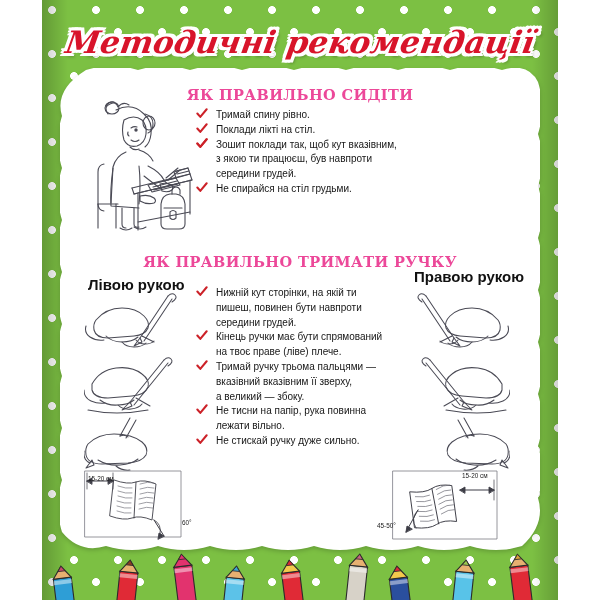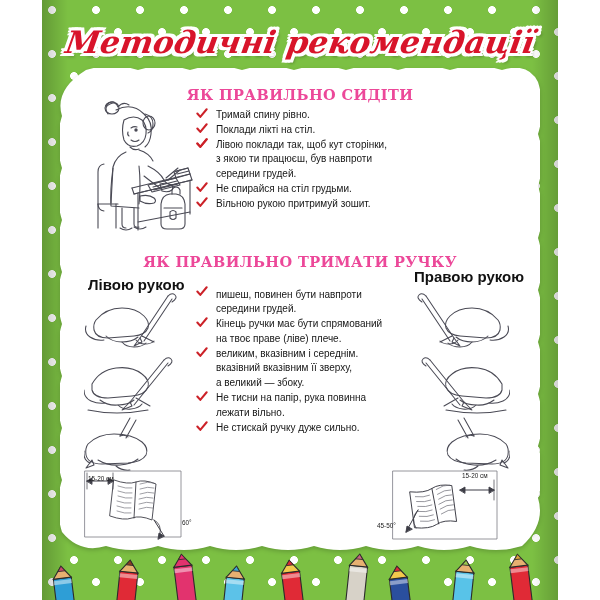--- a/index.html
+++ b/index.html
@@ -264,33 +264,28 @@
         </span><span>Поклади лікті на стіл.</span></div>
       <div class="li"><span class="tick">
           <svg viewBox="0 0 14 13" width="12" height="11" fill="none" stroke="currentColor" stroke-width="2.4" stroke-linecap="round" stroke-linejoin="round">
             <path d="M1.5 6.5 L5 10.5 L12.5 1.5"></path>
           </svg>
         </span></div>
       <div class="li"><span class="tick">
           <svg viewBox="0 0 14 13" width="12" height="11" fill="none" stroke="currentColor" stroke-width="2.4" stroke-linecap="round" stroke-linejoin="round">
             <path d="M1.5 6.5 L5 10.5 L12.5 1.5"></path>
           </svg>
-        </span><span>Лівою поклади так, щоб кут сторінки,</span></div>
+        </span><span>Зошит поклади так, щоб кут вказівним,</span></div>
       <div class="li cont"><span>з якою ти працюєш, був навпроти</span></div>
       <div class="li cont"><span>середини грудей.</span></div>
       <div class="li"><span class="tick">
           <svg viewBox="0 0 14 13" width="12" height="11" fill="none" stroke="currentColor" stroke-width="2.4" stroke-linecap="round" stroke-linejoin="round">
             <path d="M1.5 6.5 L5 10.5 L12.5 1.5"></path>
           </svg>
         </span><span>Не спирайся на стіл грудьми.</span></div>
-      <div class="li"><span class="tick">
-          <svg viewBox="0 0 14 13" width="12" height="11" fill="none" stroke="currentColor" stroke-width="2.4" stroke-linecap="round" stroke-linejoin="round">
-            <path d="M1.5 6.5 L5 10.5 L12.5 1.5"></path>
-          </svg>
-        </span><span>Вільною рукою притримуй зошит.</span></div>
     </div>
 
   <div class="heading" id="heading-pen">ЯК ПРАВИЛЬНО ТРИМАТИ РУЧКУ</div>
 
   <div class="hand-label" id="label-left">Лівою рукою</div>
   <div class="hand-label" id="label-right">Правою рукою</div>
 
   <div class="illus" id="hands-left">
     <svg width="112" height="182" viewBox="0 0 112 182" fill="none" stroke="#4a4a55" stroke-width="1.05" stroke-linecap="round" stroke-linejoin="round">
       <g>
@@ -369,35 +364,34 @@
         </g>
       </g>
     </svg>
   </div>
 
   <div class="list" id="list-pen">
       <div class="li"><span class="tick">
           <svg viewBox="0 0 14 13" width="12" height="11" fill="none" stroke="currentColor" stroke-width="2.4" stroke-linecap="round" stroke-linejoin="round">
             <path d="M1.5 6.5 L5 10.5 L12.5 1.5"></path>
           </svg>
-        </span></div>
+        </span><span>Нижній кут сторінки, на якій ти</span></div>
       <div class="li cont"><span>пишеш, повинен бути навпроти</span></div>
       <div class="li cont"><span>середини грудей.</span></div>
       <div class="li"><span class="tick">
           <svg viewBox="0 0 14 13" width="12" height="11" fill="none" stroke="currentColor" stroke-width="2.4" stroke-linecap="round" stroke-linejoin="round">
             <path d="M1.5 6.5 L5 10.5 L12.5 1.5"></path>
           </svg>
         </span><span>Кінець ручки має бути спрямований</span></div>
       <div class="li cont"><span>на твоє праве (ліве) плече.</span></div>
       <div class="li"><span class="tick">
           <svg viewBox="0 0 14 13" width="12" height="11" fill="none" stroke="currentColor" stroke-width="2.4" stroke-linecap="round" stroke-linejoin="round">
             <path d="M1.5 6.5 L5 10.5 L12.5 1.5"></path>
           </svg>
-        </span></div>
-      <div class="li cont"><span>великим, вказівним і середнім.</span></div>
+        </span><span>Тримай ручку трьома пальцями —</span></div>
       <div class="li cont"><span>вказівний вказівним її зверху,</span></div>
       <div class="li cont"><span>а великий — збоку.</span></div>
       <div class="li"><span class="tick">
           <svg viewBox="0 0 14 13" width="12" height="11" fill="none" stroke="currentColor" stroke-width="2.4" stroke-linecap="round" stroke-linejoin="round">
             <path d="M1.5 6.5 L5 10.5 L12.5 1.5"></path>
           </svg>
         </span><span>Не тисни на папір, рука повинна</span></div>
       <div class="li cont"><span>лежати вільно.</span></div>
       <div class="li"><span class="tick">
           <svg viewBox="0 0 14 13" width="12" height="11" fill="none" stroke="currentColor" stroke-width="2.4" stroke-linecap="round" stroke-linejoin="round">

